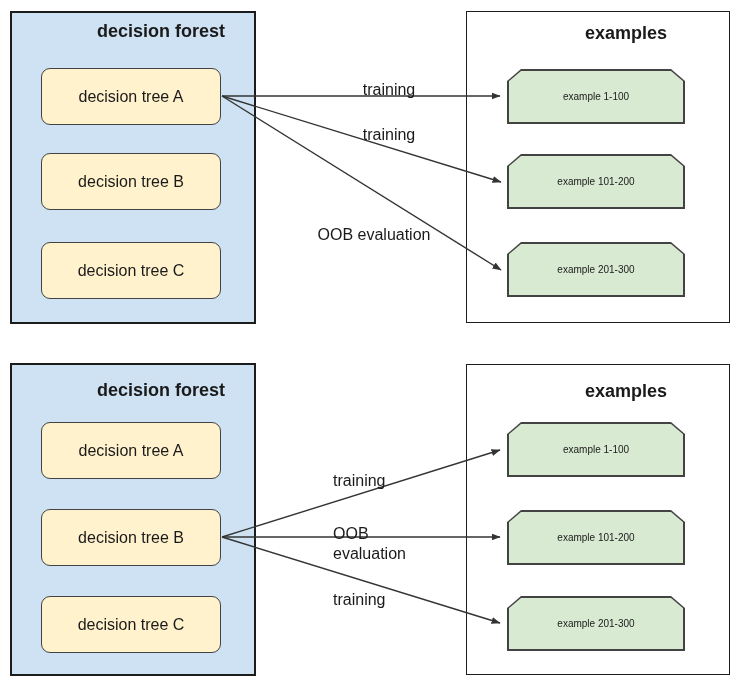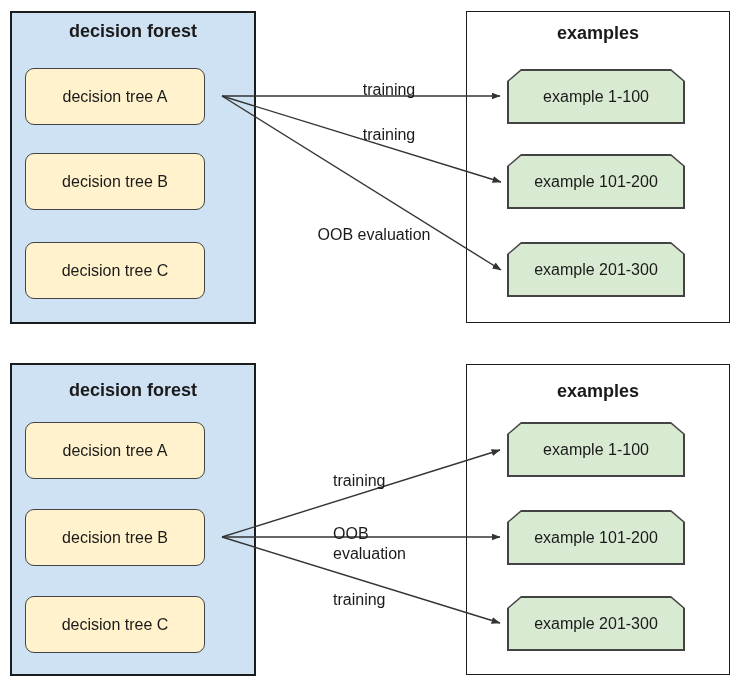--- a/index.html
+++ b/index.html
@@ -4,35 +4,35 @@
 <style>
   html,body{margin:0;padding:0;background:#ffffff;}
   .stage{
     position:relative;width:737px;height:685px;background:#ffffff;overflow:hidden;
     font-family:"Liberation Sans", sans-serif;color:#1a1a1a;
   }
   .panel{position:absolute;box-sizing:border-box;}
   .forest-panel{background:#cfe2f3;border:2px solid #1c1c1c;}
   .examples-panel{background:#ffffff;border:1.5px solid #1c1c1c;}
   .panel-title{
-    position:absolute;text-align:center;font-weight:bold;font-size:18px;line-height:20px;
+    position:absolute;text-align:center;font-weight:bold;font-size:18px;line-height:20px;padding-left:28px;
   }
   .tree-node{
-    position:absolute;left:25px;width:180px;height:57px;box-sizing:border-box;
+    position:absolute;left:41px;width:180px;height:57px;box-sizing:border-box;
     background:#fff2cc;border:1.6px solid #434343;border-radius:9px;
     display:flex;align-items:center;justify-content:center;font-size:16px;
   }
   .example-node{
     position:absolute;left:507px;width:178px;height:55px;background:#434343;
     clip-path:polygon(14px 0%, calc(100% - 14px) 0%, 100% 12px, 100% 100%, 0% 100%, 0% 12px);
   }
   .example-node .inner{
     position:absolute;left:1.6px;top:1.6px;right:1.6px;bottom:1.6px;background:#d9ead3;
     clip-path:polygon(13px 0%, calc(100% - 13px) 0%, 100% 11px, 100% 100%, 0% 100%, 0% 11px);
-    display:flex;align-items:center;justify-content:center;font-size:16px;
+    display:flex;align-items:center;justify-content:center;font-size:10px;
   }
   .arrows-layer{position:absolute;left:0;top:0;width:737px;height:685px;pointer-events:none;}
   .arrows-layer line{stroke:#333333;stroke-width:1.4;}
   .edge-label{position:absolute;font-size:16px;line-height:20px;white-space:pre-line;margin-top:7px;}
   .edge-label.centered{text-align:center;}
 </style>
 </head>
 <body>
 
 <div class="stage">

